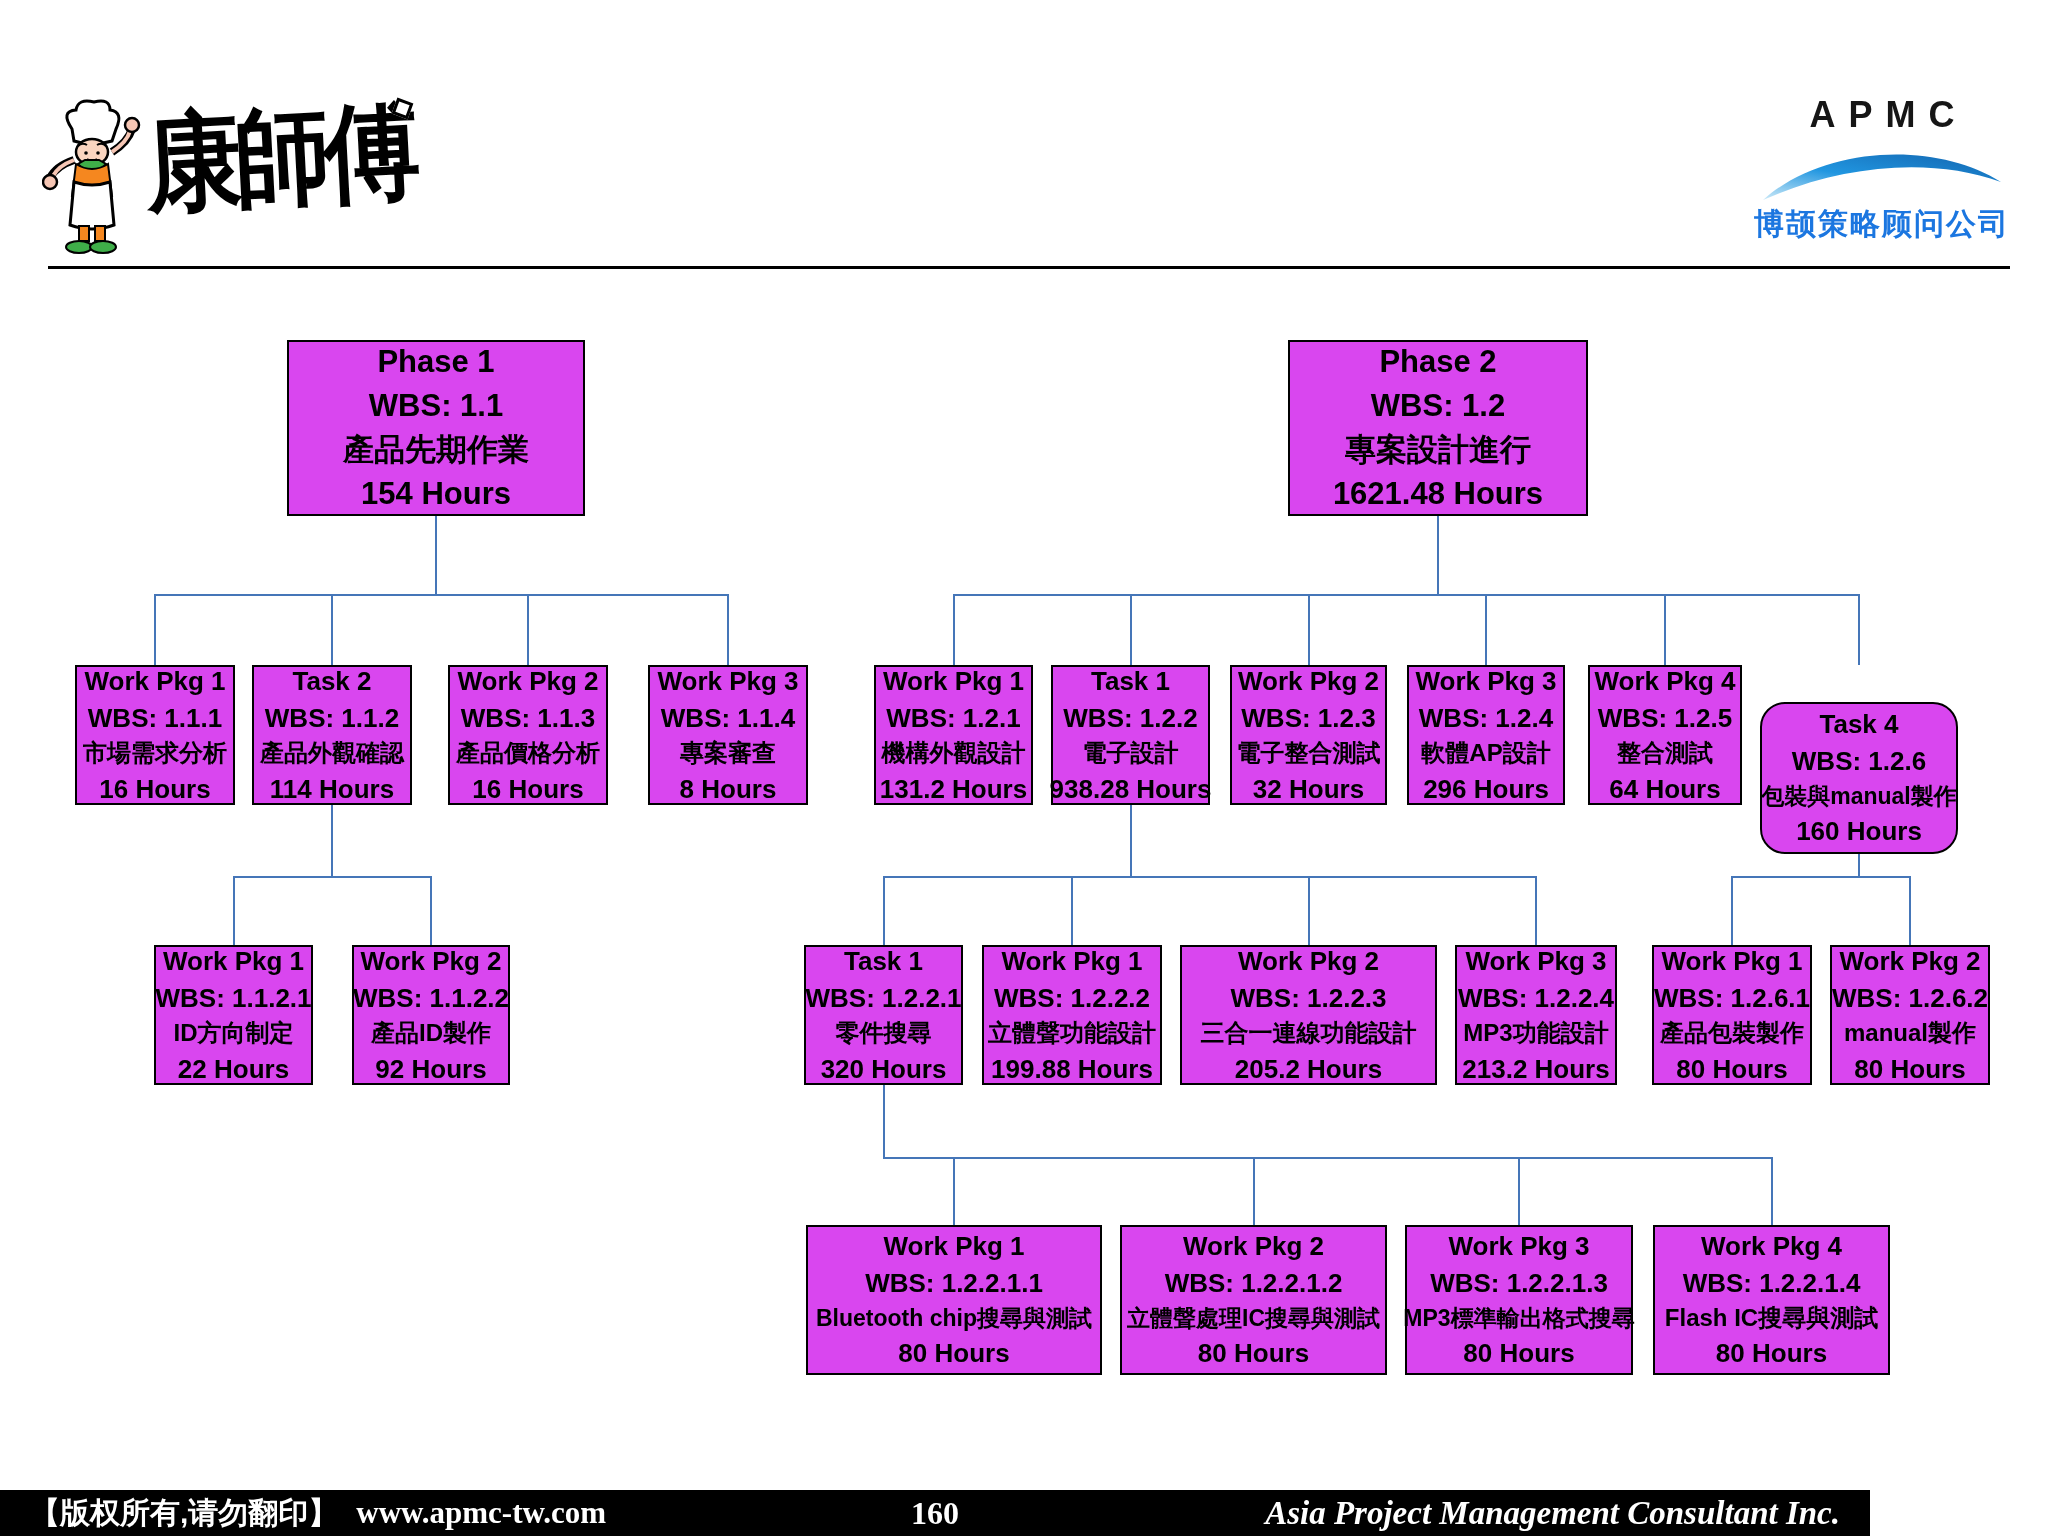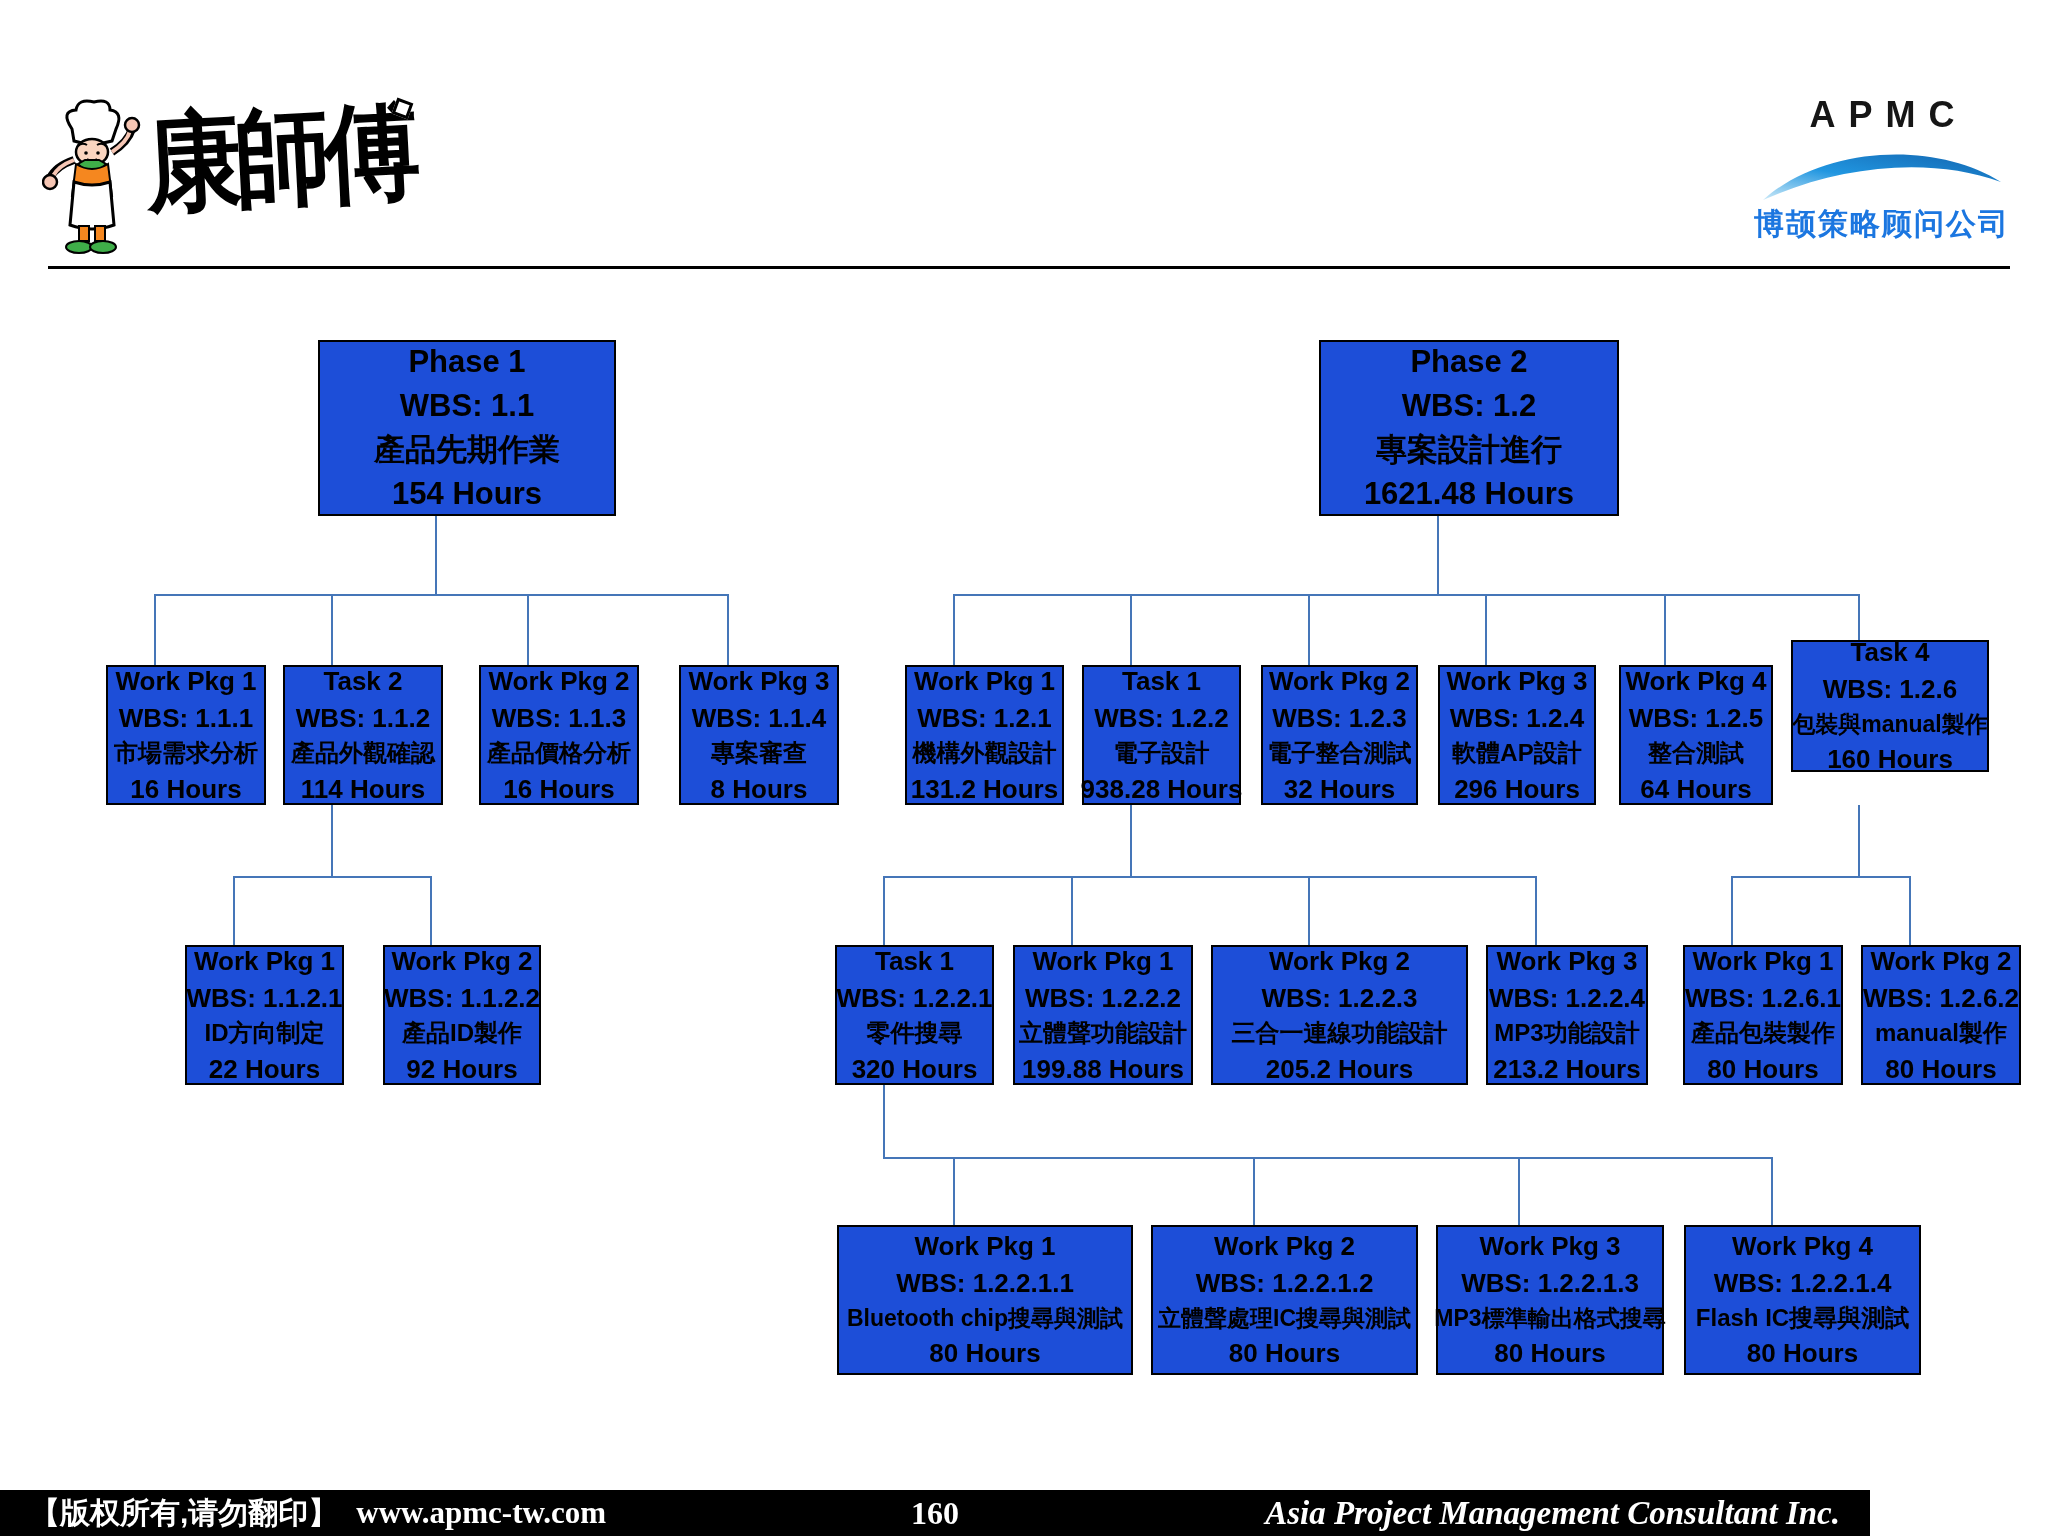--- a/index.html
+++ b/index.html
@@ -18,23 +18,23 @@
         font-family:"Liberation Serif","DejaVu Serif",serif;font-weight:bold;font-size:80px;
         color:#31319c;text-shadow:4px 5px 0 #000;}
   #page-title .cn{letter-spacing:26px;margin-left:16px;}
   #apmc{position:absolute;left:1742px;top:94px;width:280px;text-align:center;}
   #apmc-acronym{font-weight:bold;font-size:36px;letter-spacing:13px;color:#161616;padding-left:13px;}
   #apmc-swoosh{display:block;margin:2px auto 0 auto;}
   #apmc-company{font-weight:bold;font-size:30px;color:#1b76e0;letter-spacing:2px;white-space:nowrap;}
   #header-rule{position:absolute;left:48px;top:266px;width:1962px;height:3px;background:#000;}
 
   
-  .node{position:absolute;background:#1d4ed8;border:2px solid #000;box-sizing:border-box;
+  .node{position:absolute;background:#d946ef;border:2px solid #000;box-sizing:border-box;
         display:flex;flex-direction:column;justify-content:center;align-items:center;
-        text-align:center;font-weight:bold;color:#000;line-height:1.42;z-index:2;margin-left:31px;}
+        text-align:center;font-weight:bold;color:#000;line-height:1.42;z-index:2;}
   .node .nl{white-space:nowrap;font-size:26px;}
   .node .desc{font-size:24px;}
   .node.phase .nl{font-size:31px;}
   .node.phase .desc{font-size:31px;}
   .conn{position:absolute;background:#4576b8;z-index:1;}
 
   
   #footer{position:absolute;left:0;top:1490px;width:1870px;height:46px;background:#000;
         display:flex;align-items:center;color:#fff;}
   #footer-left{position:absolute;left:30px;display:flex;align-items:baseline;white-space:nowrap;}
@@ -154,21 +154,21 @@
         <div class="nl wbs">WBS: 1.2.4</div>
         <div class="nl desc">軟體AP設計</div>
         <div class="nl hours">296 Hours</div>
       </div>
       <div class="node" style="left: 1588px; top: 665px; width: 154px; height: 140px;">
         <div class="nl type">Work Pkg 4</div>
         <div class="nl wbs">WBS: 1.2.5</div>
         <div class="nl desc">整合測試</div>
         <div class="nl hours">64 Hours</div>
       </div>
-      <div class="node" style="left: 1760px; top: 640px; width: 198px; height: 132px;">
+      <div class="node" style="left: 1760px; top: 702px; width: 198px; height: 152px; border-radius: 25px;">
         <div class="nl type">Task 4</div>
         <div class="nl wbs">WBS: 1.2.6</div>
         <div class="nl desc" style="font-size: 23px;">包裝與manual製作</div>
         <div class="nl hours">160 Hours</div>
       </div>
       <div class="node" style="left: 154px; top: 945px; width: 159px; height: 140px;">
         <div class="nl type">Work Pkg 1</div>
         <div class="nl wbs">WBS: 1.1.2.1</div>
         <div class="nl desc">ID方向制定</div>
         <div class="nl hours">22 Hours</div>

